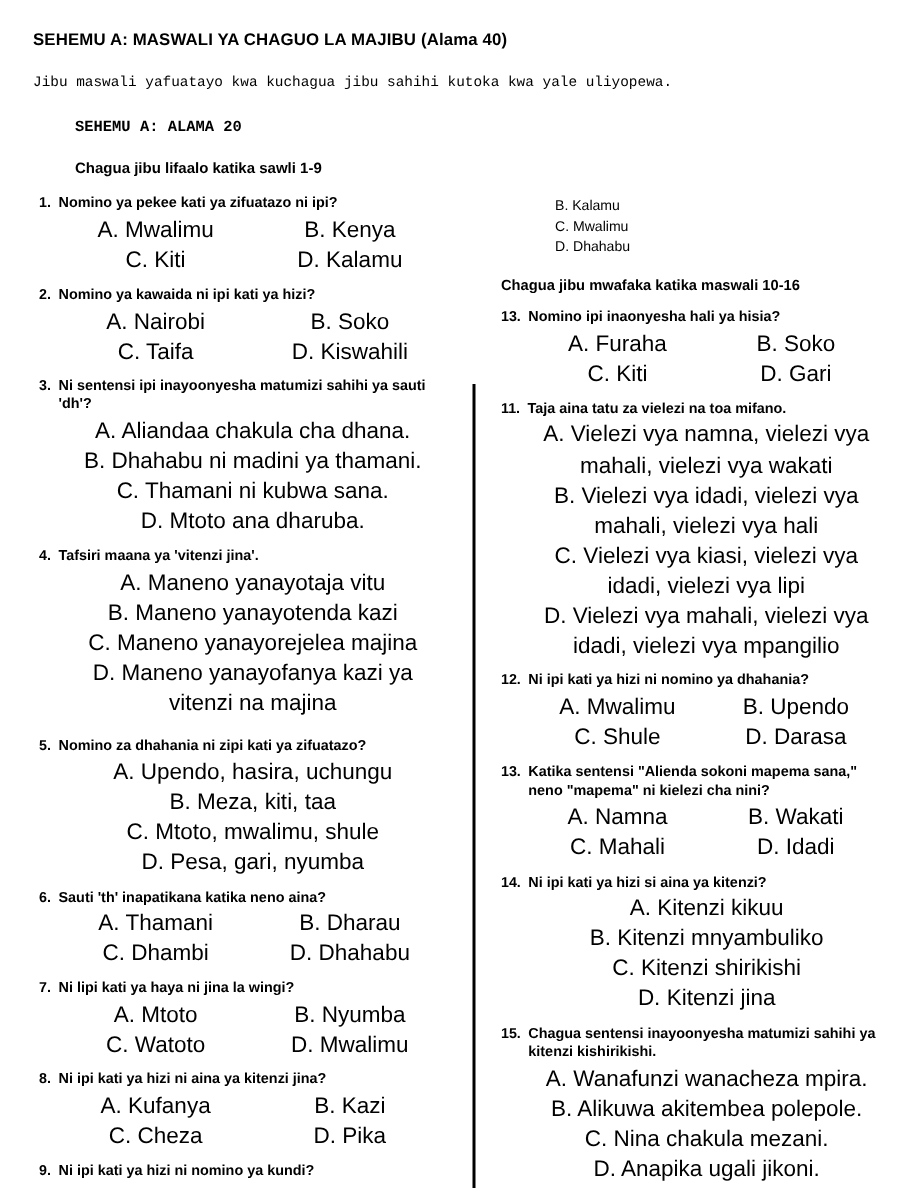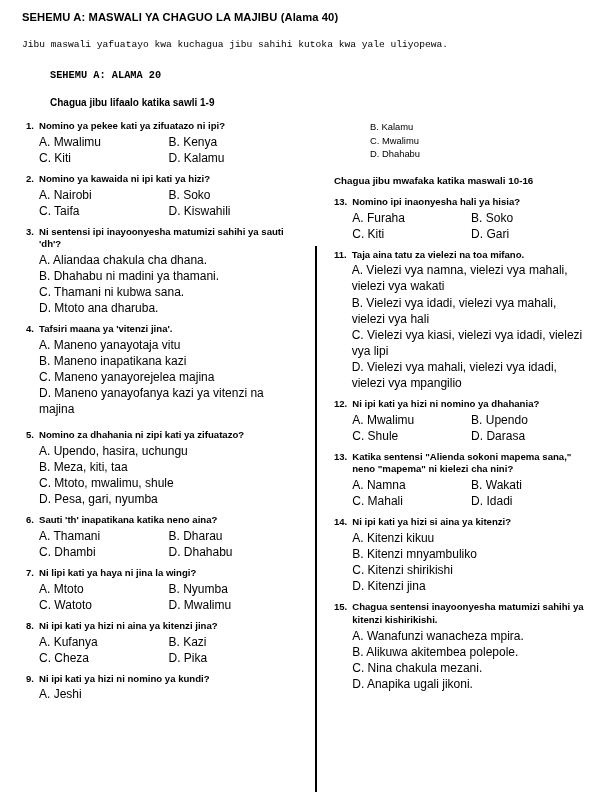--- a/index.html
+++ b/index.html
@@ -13,21 +13,21 @@
     font-family: "Liberation Serif", serif;
     color: #000000;
     position: relative;
     overflow: hidden;
   }
   .page {
     position: relative;
     width: 612px;
     height: 648px;
     box-sizing: border-box;
-    padding: 6px 22px 10px 22px;
+    padding: 16px 22px 10px 22px;
   }
   .doc-title {
     font-family: "Liberation Sans", sans-serif;
     font-weight: bold;
     font-size: 11.2px;
     letter-spacing: 0.1px;
     margin: 4px 0 0 0;
     line-height: 1.3;
   }
   .intro {
@@ -95,22 +95,23 @@
   .q-text {
     font-weight: bold;
     font-size: 9.6px;
     line-height: 1.32;
   }
   .opts {
     margin-top: 1px;
   }
   .opt-row {
     display: flex;
-    font-size: 12px;
+    font-size: 15px;
     line-height: 1.34;
+    text-align: center;
   }
   .opt {
     flex: 0 0 50%;
     white-space: nowrap;
   }
   .opt-stack .opt {
     flex: 1 1 100%;
     white-space: normal;
   }
   .midheading {
@@ -202,21 +203,21 @@
 
       <div class="q">
         <div class="q-num">4.</div>
         <div class="q-body">
           <div class="q-text">Tafsiri maana ya 'vitenzi jina'.</div>
           <div class="opts opt-stack">
             <div class="opt-row">
                 <div class="opt">A. Maneno yanayotaja vitu</div>
               </div>
             <div class="opt-row">
-                <div class="opt">B. Maneno inapatikana kazi</div>
+                <div class="opt">B. Maneno yanayotenda kazi</div>
               </div>
             <div class="opt-row">
                 <div class="opt">C. Maneno yanayorejelea majina</div>
               </div>
             <div class="opt-row">
                 <div class="opt">D. Maneno yanayofanya kazi ya vitenzi na majina</div>
               </div>
           </div>
         </div>
       </div>

